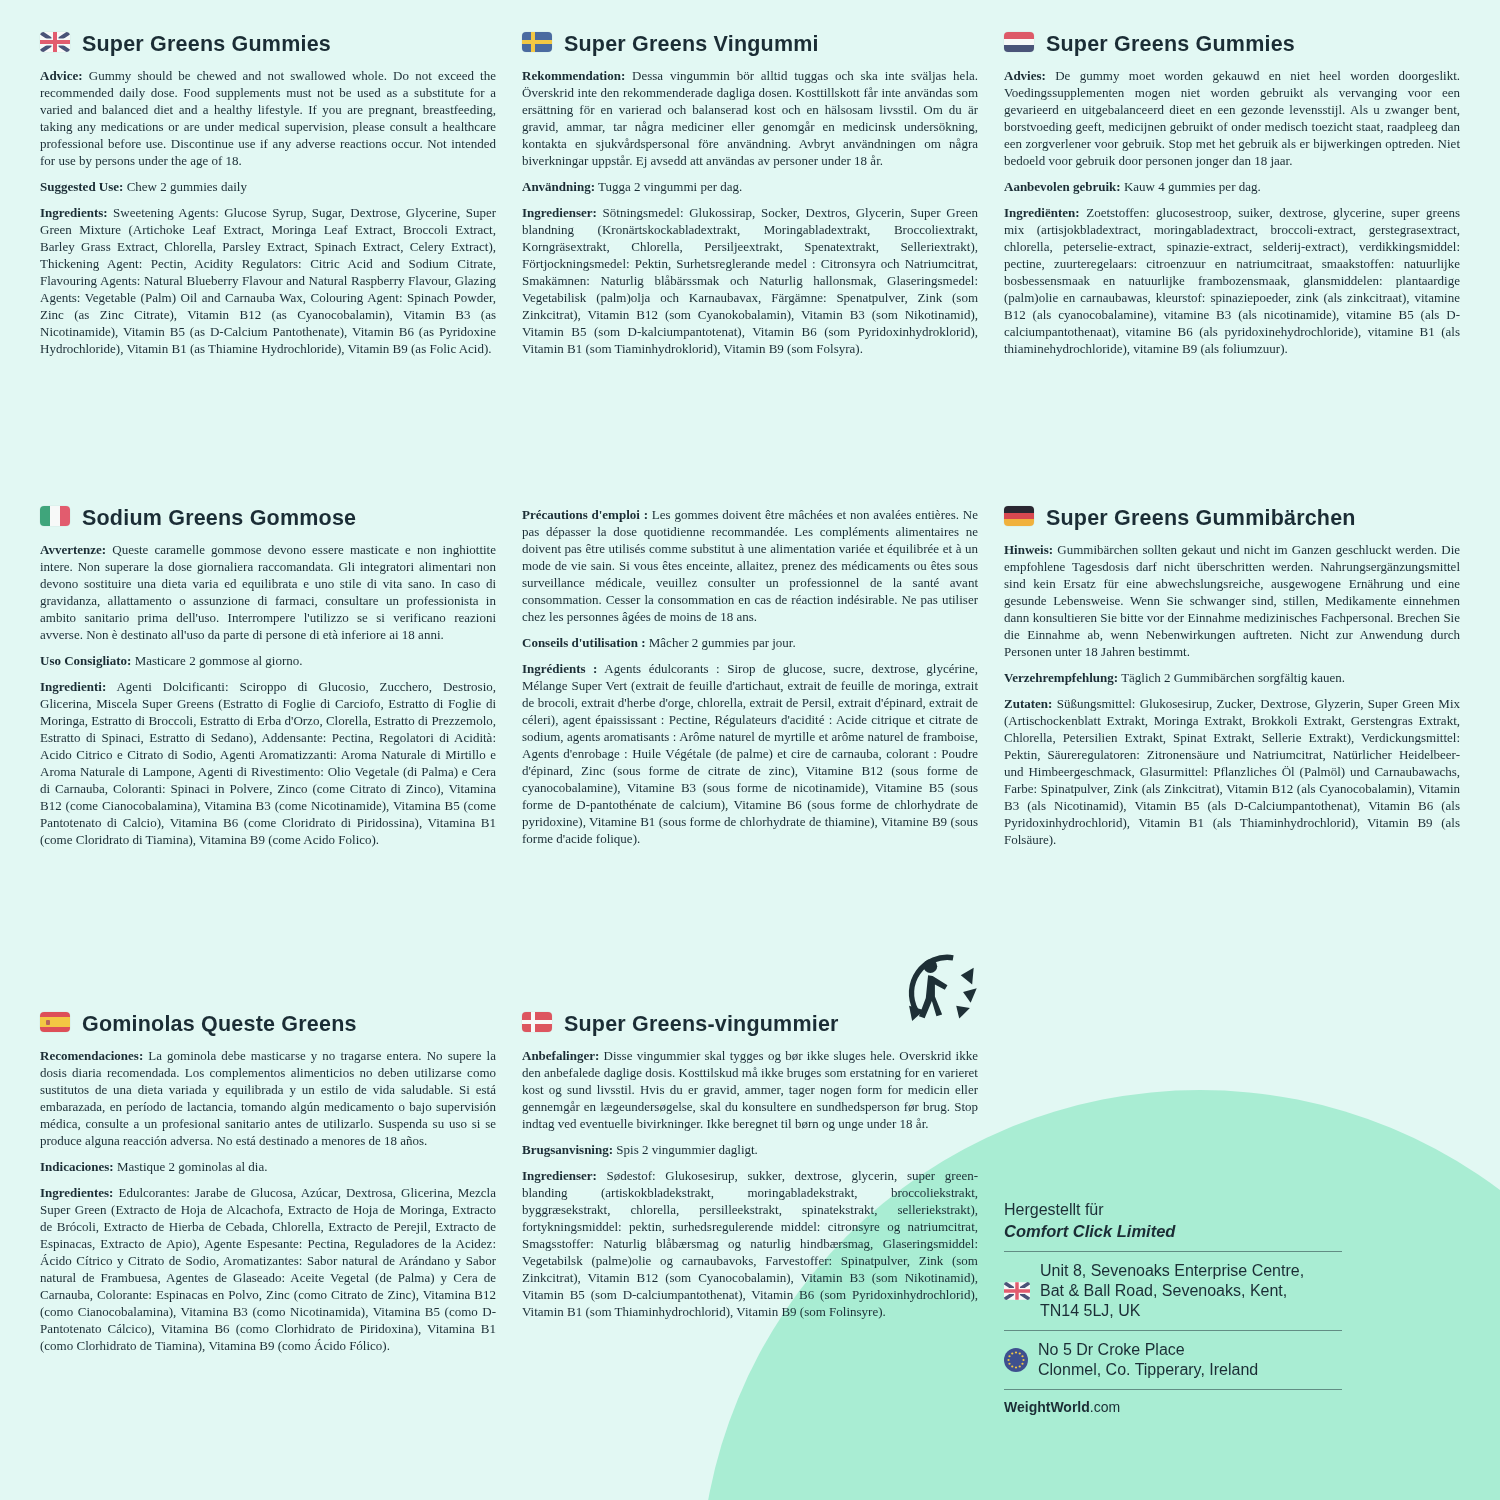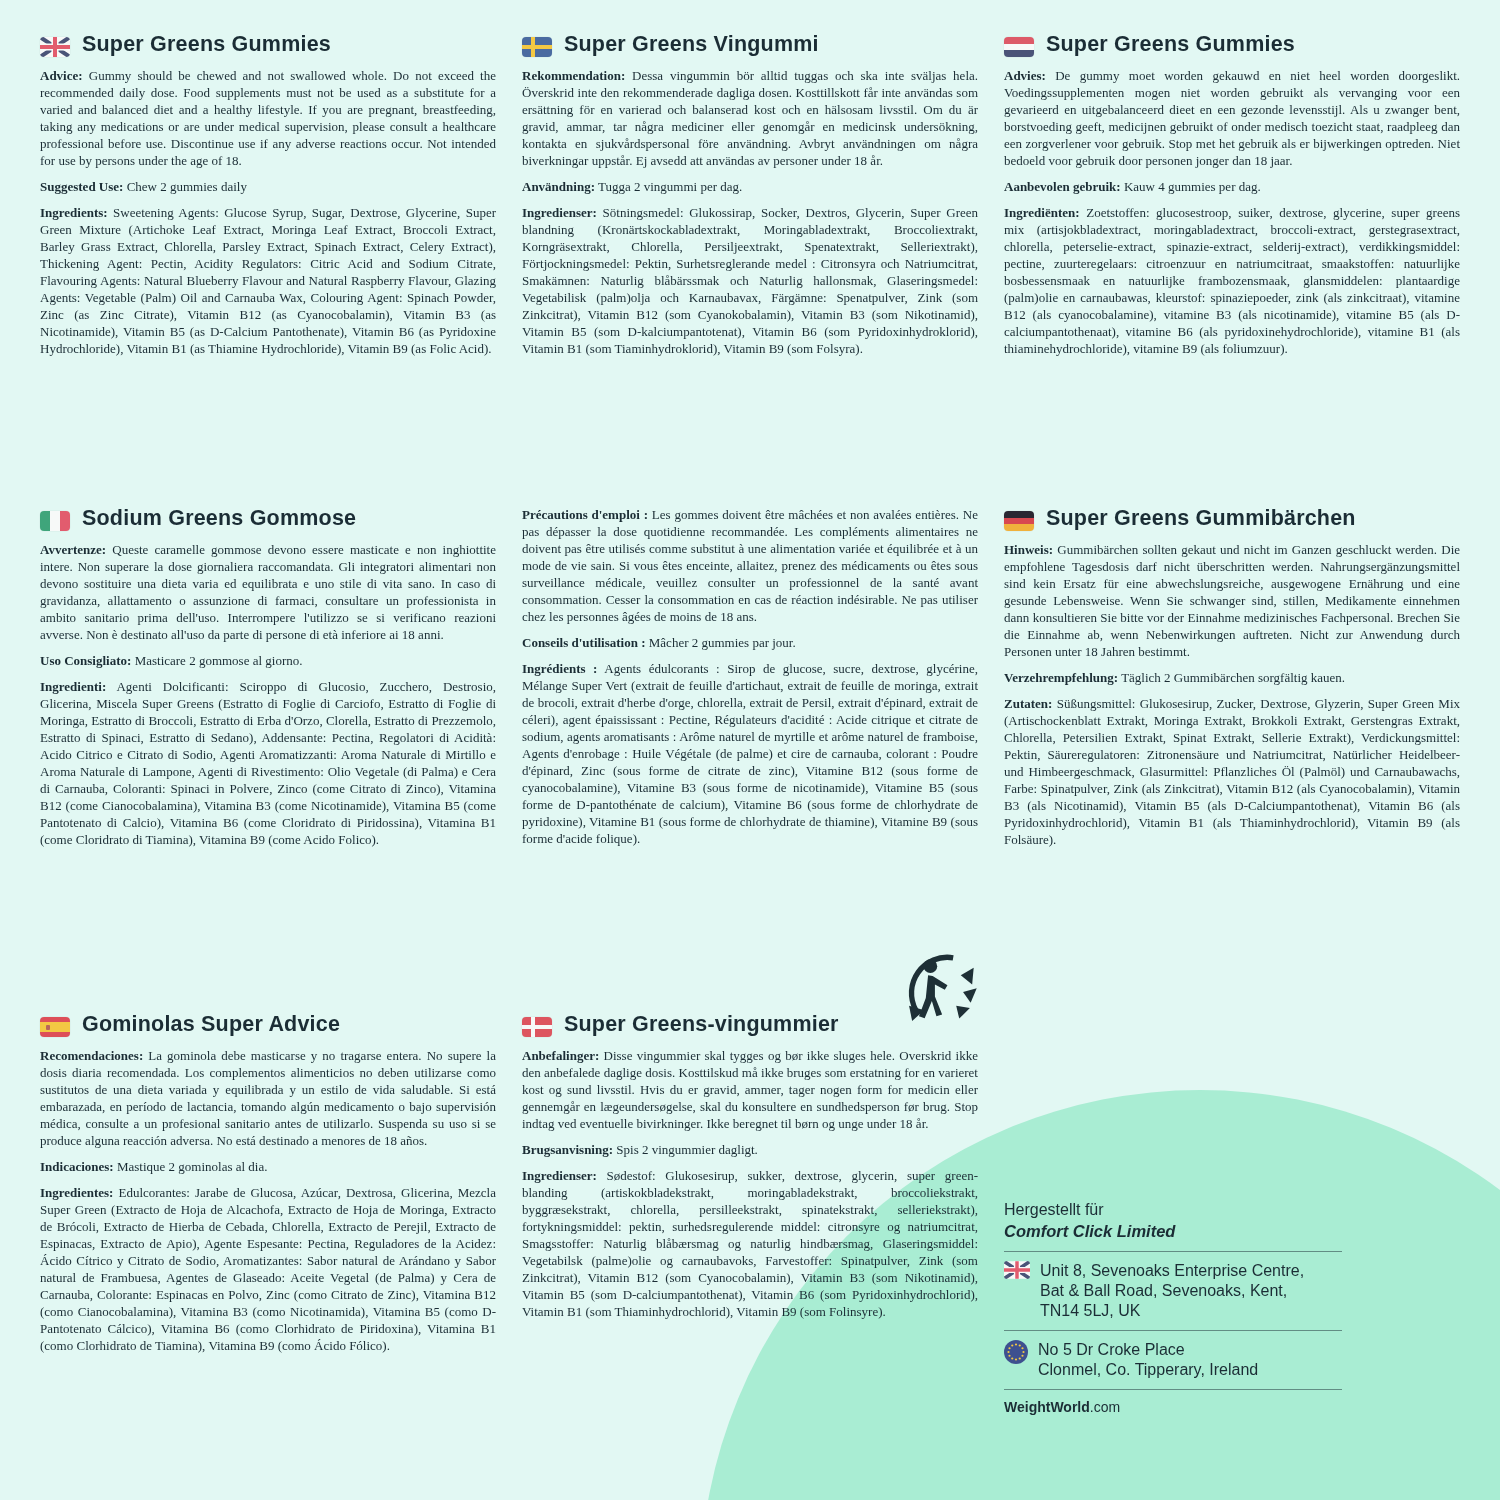--- a/index.html
+++ b/index.html
@@ -20,21 +20,21 @@
     position:relative;z-index:1;
     display:grid;grid-template-columns:1fr 1fr 1fr;
     column-gap:26px;
     padding:32px 40px 26px 40px;
     height:1442px;box-sizing:border-box;
   }
   .col{display:flex;flex-direction:column;}
   .sec{display:block;}
   .row1{min-height:474px;}
   .row2{min-height:506px;}
-  .sec-head{display:flex;align-items:flex-end;gap:12px;margin:0 0 10px 0;}
+  .sec-head{display:flex;align-items:flex-start;gap:12px;margin:0 0 10px 0;}
   .sec-head h2{margin:0;font-size:21.5px;font-weight:700;letter-spacing:.2px;color:#1b2d35;}
   .para{margin:0 0 9px 0;font-size:13px;line-height:1.31;text-align:justify;font-family:Liberation Serif, serif;}
   .para b{font-weight:700;}
   .flag{width:30px;height:20px;border-radius:4px;overflow:hidden;position:relative;flex:none;display:inline-block;box-shadow:0 0 0 .5px rgba(0,0,0,.05);}
   .flag svg{display:block;}
   .flag-pair{display:flex;gap:6px;align-items:center;}
   
   .flag-nl{background:linear-gradient(to bottom,#dd5a68 0 33.4%,#f7f9f8 33.4% 66.7%,#4a5478 66.7% 100%);}
   .flag-it{background:linear-gradient(to right,#3fa57b 0 33.4%,#f7f9f8 33.4% 66.7%,#e25c6e 66.7% 100%);}
   .flag-fr{background:linear-gradient(to right,#4a5478 0 33.4%,#f7f9f8 33.4% 66.7%,#e25c6e 66.7% 100%);}
@@ -47,21 +47,21 @@
   .flag-se::after{content:"";position:absolute;left:0;top:7.75px;width:30px;height:4.5px;background:#f3c843;}
   .flag-dk{background:#dd555f;}
   .flag-dk::before{content:"";position:absolute;left:8.5px;top:0;width:4.5px;height:20px;background:#f7f9f8;}
   .flag-dk::after{content:"";position:absolute;left:0;top:7.75px;width:30px;height:4.5px;background:#f7f9f8;}
   .triman{position:absolute;left:903px;top:952px;z-index:2;}
   
   .footer{margin-top:auto;width:338px;font-size:16px;line-height:1.25;}
   .footer .made-for{margin:0;}
   .footer .company{margin:1px 0 0 0;font-weight:700;font-size:16.5px;font-style:italic;}
   .f-line{border:none;border-top:1.2px solid rgba(27,45,53,.5);margin:9px 0;}
-  .addr-row{display:flex;gap:10px;align-items:flex-start;}
+  .addr-row{display:flex;gap:10px;align-items:center;}
   .addr{white-space:pre-line;}
   .small-flag{width:26px;height:18px;border-radius:3px;overflow:hidden;flex:none;}
   .eu-flag{width:24px;height:24px;flex:none;}
   .brand{margin:0;font-size:14px;}
   .brand b{font-weight:700;}
 </style>
 </head>
 <body>
 
 <div class="page">
@@ -94,21 +94,21 @@
           <h2>Sodium Greens Gommose</h2>
         </div>
         <p class="para"><b>Avvertenze:</b> <span>Queste caramelle gommose devono essere masticate e non inghiottite intere. Non superare la dose giornaliera raccomandata. Gli integratori alimentari non devono sostituire una dieta varia ed equilibrata e uno stile di vita sano. In caso di gravidanza, allattamento o assunzione di farmaci, consultare un professionista in ambito sanitario prima dell'uso. Interrompere l'utilizzo se si verificano reazioni avverse. Non è destinato all'uso da parte di persone di età inferiore ai 18 anni.</span></p>
         <p class="para"><b>Uso Consigliato:</b> <span>Masticare 2 gommose al giorno.</span></p>
         <p class="para"><b>Ingredienti:</b> <span>Agenti Dolcificanti: Sciroppo di Glucosio, Zucchero, Destrosio, Glicerina, Miscela Super Greens (Estratto di Foglie di Carciofo, Estratto di Foglie di Moringa, Estratto di Broccoli, Estratto di Erba d'Orzo, Clorella, Estratto di Prezzemolo, Estratto di Spinaci, Estratto di Sedano), Addensante: Pectina, Regolatori di Acidità: Acido Citrico e Citrato di Sodio, Agenti Aromatizzanti: Aroma Naturale di Mirtillo e Aroma Naturale di Lampone, Agenti di Rivestimento: Olio Vegetale (di Palma) e Cera di Carnauba, Coloranti: Spinaci in Polvere, Zinco (come Citrato di Zinco), Vitamina B12 (come Cianocobalamina), Vitamina B3 (come Nicotinamide), Vitamina B5 (come Pantotenato di Calcio), Vitamina B6 (come Cloridrato di Piridossina), Vitamina B1 (come Cloridrato di Tiamina), Vitamina B9 (come Acido Folico).</span></p>
       </section>
 
       <section class="sec">
         <div class="sec-head">
           <span class="flag flag-es"></span>
-          <h2>Gominolas Super Advice</h2>
+          <h2>Gominolas Queste Greens</h2>
         </div>
         <p class="para"><b>Recomendaciones:</b> <span>La gominola debe masticarse y no tragarse entera. No supere la dosis diaria recomendada. Los complementos alimenticios no deben utilizarse como sustitutos de una dieta variada y equilibrada y un estilo de vida saludable. Si está embarazada, en período de lactancia, tomando algún medicamento o bajo supervisión médica, consulte a un profesional sanitario antes de utilizarlo. Suspenda su uso si se produce alguna reacción adversa. No está destinado a menores de 18 años.</span></p>
         <p class="para"><b>Indicaciones:</b> <span>Mastique 2 gominolas al dia.</span></p>
         <p class="para"><b>Ingredientes:</b> <span>Edulcorantes: Jarabe de Glucosa, Azúcar, Dextrosa, Glicerina, Mezcla Super Green (Extracto de Hoja de Alcachofa, Extracto de Hoja de Moringa, Extracto de Brócoli, Extracto de Hierba de Cebada, Chlorella, Extracto de Perejil, Extracto de Espinacas, Extracto de Apio), Agente Espesante: Pectina, Reguladores de la Acidez: Ácido Cítrico y Citrato de Sodio, Aromatizantes: Sabor natural de Arándano y Sabor natural de Frambuesa, Agentes de Glaseado: Aceite Vegetal (de Palma) y Cera de Carnauba, Colorante: Espinacas en Polvo, Zinc (como Citrato de Zinc), Vitamina B12 (como Cianocobalamina), Vitamina B3 (como Nicotinamida), Vitamina B5 (como D-Pantotenato Cálcico), Vitamina B6 (como Clorhidrato de Piridoxina), Vitamina B1 (como Clorhidrato de Tiamina), Vitamina B9 (como Ácido Fólico).</span></p>
       </section>
     </div>
 
     <div class="col">
 
       <section class="sec row1">

